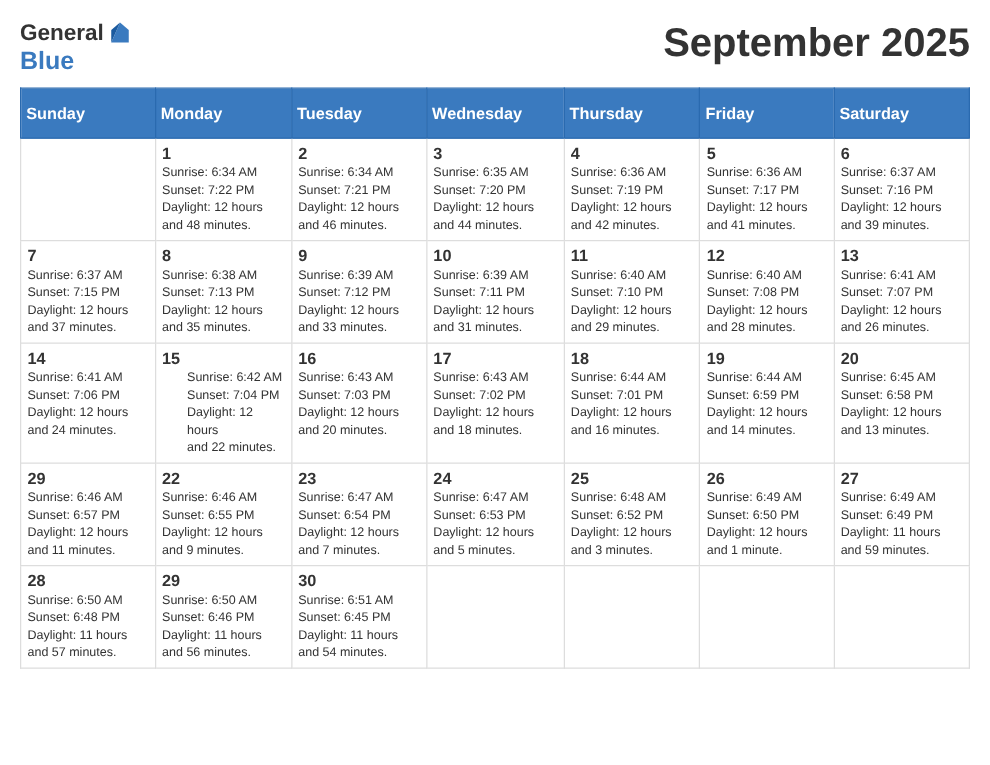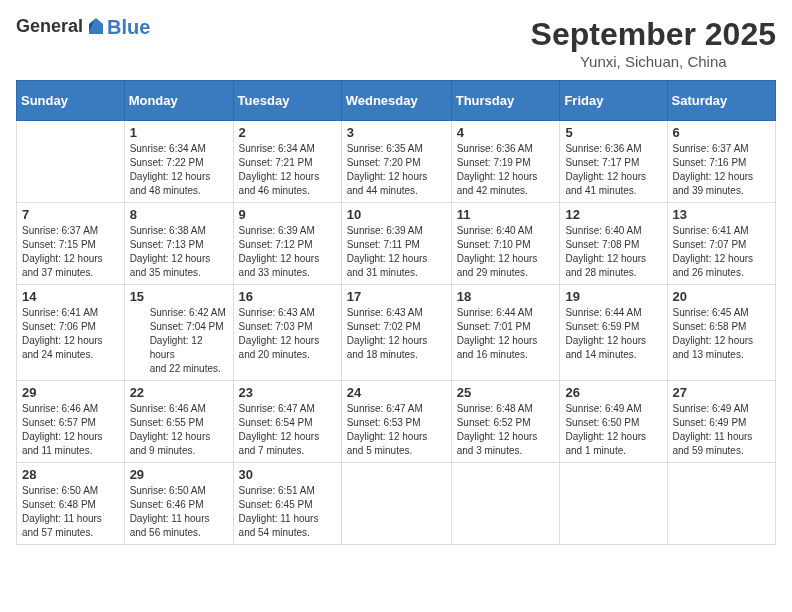--- a/index.html
+++ b/index.html
@@ -15,40 +15,40 @@
       justify-content: space-between;
       align-items: flex-start;
       margin-bottom: 10px;
     }
     .logo {
       display: flex;
       align-items: center;
     }
     .logo-text {
       display: flex;
-      flex-direction: row;
+      flex-direction: column;
       line-height: 1.1;
     }
     .logo-general {
       font-size: 18px;
       font-weight: bold;
       color: #333;
     }
     .logo-blue {
       font-size: 20px;
       font-weight: bold;
       color: #3a7abf;
     }
     .logo-icon {
       width: 22px;
       height: 22px;
       margin-left: 2px;
     }
     .title-block {
-      text-align: center;
+      text-align: right;
     }
     .month-title {
       font-size: 32px;
       font-weight: bold;
       color: #333;
     }
     .location {
       font-size: 15px;
       color: #555;
     }
@@ -100,21 +100,20 @@
         <svg class="logo-icon" viewBox="0 0 22 22">
           <polygon points="4,18 18,18 18,8 11,2" fill="#3a7abf"></polygon>
           <polygon points="4,18 11,2 4,8" fill="#1a5a9f"></polygon>
         </svg>
       </span>
       <span class="logo-blue">Blue</span>
     </div>
   </div>
   <div class="title-block">
     <div class="month-title">September 2025</div>
-    <div class="location">Yunxi, Sichuan, China</div>
   </div>
 </div>
 
 <table class="calendar">
   <thead>
     <tr>
     <th>Sunday</th>
         <th>Monday</th>
         <th>Tuesday</th>
         <th>Wednesday</th>

